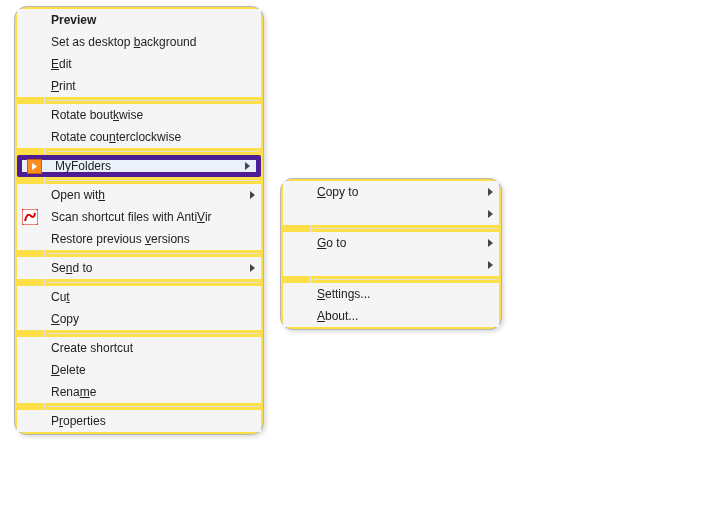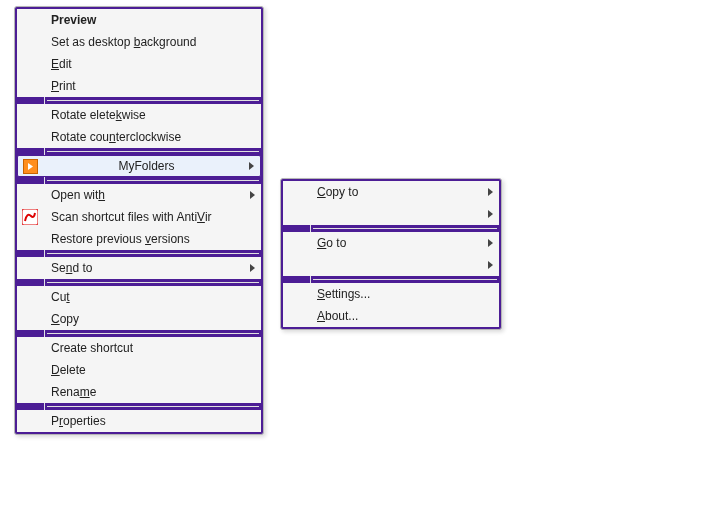--- a/index.html
+++ b/index.html
@@ -7,44 +7,44 @@
       font-family:"Segoe UI",Tahoma,sans-serif;
       font-size:12px;
       background:#fff;
       width:707px;
       height:510px;
       position:relative;
       color:#222;
     }
     .menu {
       position:absolute;
-      background:#4c1d95;
+      background:#fde047;
       border:1px solid #b6b6b6;
-      border-radius:3px;
+      border-radius:13px;
       box-shadow:2px 2px 4px rgba(0,0,0,0.15);
       padding:2px;
     }
     .icon-col {
       width:26px;
       min-width:26px;
       height:100%;
       display:flex;
       align-items:center;
       justify-content:center;
     }
     .item {
       display:flex;
       align-items:center;
       height:22px;
       padding-right:18px;
       background:#f5f5f5;
       cursor:default;
       position:relative;
     }
-    .item.selected { background:#eaf1fb; border:1px solid #4c1d95; border-radius:2px; height:22px;text-align:center; }
+    .item.selected { background:#eaf1fb; border:5px solid #4c1d95; border-radius:2px; height:22px; }
     .item.selected .icon-col{ width:25px; min-width:25px; }
     .gutter-line { position:absolute; top:2px; bottom:2px; left:29px; width:1px; background:#e2e4e7; }
     .label { padding-left:8px; white-space:nowrap; flex:1; }
     .item b { font-weight:700; }
     .sep {
       height:1px;
       margin:3px 2px 3px 30px;
       background:#e0e0e0;
     }
     .arrow {
@@ -92,21 +92,21 @@
   </div>
   <div class="item">
     <span class="icon-col"></span>
     <span class="label"><span class="u">P</span><span>rint</span></span>
   </div>
 
   <div class="sep"></div>
 
   <div class="item">
     <span class="icon-col"></span>
-    <span class="label"><span>Rotate elete</span><span class="u">k</span><span>wise</span></span>
+    <span class="label"><span>Rotate bout</span><span class="u">k</span><span>wise</span></span>
   </div>
   <div class="item">
     <span class="icon-col"></span>
     <span class="label"><span>Rotate cou</span><span class="u">n</span><span>terclockwise</span></span>
   </div>
 
   <div class="sep"></div>
 
   <div class="item selected">
     <span class="icon-col">

